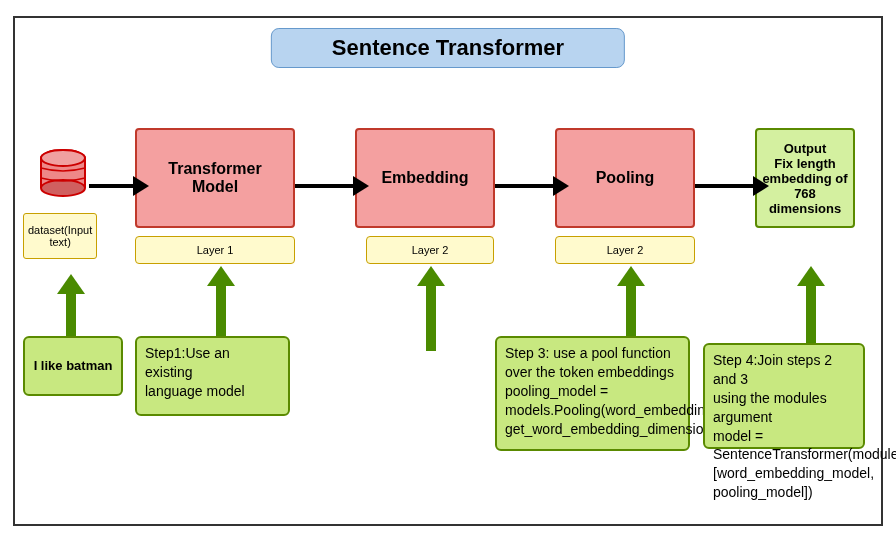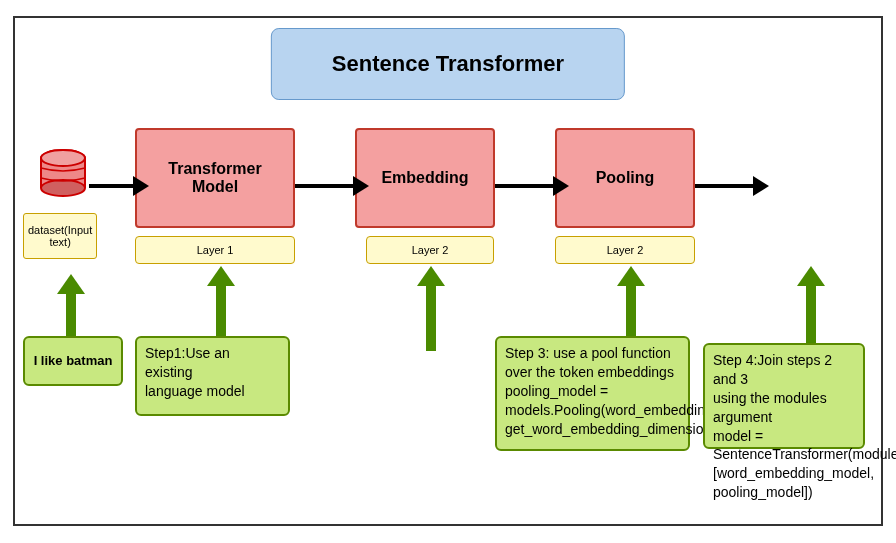--- a/index.html
+++ b/index.html
@@ -21,21 +21,21 @@
     }
     
     .title-bar {
       position: absolute;
       top: 10px;
       left: 50%;
       transform: translateX(-50%);
       background: #b8d4f0;
       border: 1.5px solid #6699cc;
       border-radius: 8px;
-      padding: 22px 60px;
+      padding: 6px 60px;
       font-size: 22px;
       font-weight: bold;
       color: #000;
       white-space: nowrap;
       z-index: 10;
     }
     
     .pink-box {
       position: absolute;
       background: #f4a0a0;
@@ -142,20 +142,21 @@
   </svg>
 
   <div class="dataset-label" style="left:8px; top:195px;">dataset(Input<br>text)</div>
 
   <div class="pink-box" style="left:120px; top:110px; width:160px; height:100px;">Transformer<br>Model</div>
 
   <div class="pink-box" style="left:340px; top:110px; width:140px; height:100px;">Embedding</div>
 
   <div class="pink-box" style="left:540px; top:110px; width:140px; height:100px;">Pooling</div>
 
+  <div class="green-output" style="left:740px; top:110px; width:100px; height:100px;">Output<br>Fix length<br>embedding of<br>768 dimensions</div>
 
   <div style="position:absolute; left:74px; top:158px; display:flex; align-items:center;">
     <div style="width:44px; height:4px; background:#000;"></div>
     <div style="width:0;height:0;border-top:10px solid transparent;border-bottom:10px solid transparent;border-left:16px solid #000;"></div>
   </div>
 
   <div style="position:absolute; left:280px; top:158px; display:flex; align-items:center;">
     <div style="width:58px; height:4px; background:#000;"></div>
     <div style="width:0;height:0;border-top:10px solid transparent;border-bottom:10px solid transparent;border-left:16px solid #000;"></div>
   </div>
@@ -192,21 +193,21 @@
   <div class="green-up-arrow" style="left:602px; top:248px;">
     <div class="arrow-head"></div>
     <div class="arrow-shaft" style="height:65px;"></div>
   </div>
 
   <div class="green-up-arrow" style="left:782px; top:248px;">
     <div class="arrow-head"></div>
     <div class="arrow-shaft" style="height:65px;"></div>
   </div>
 
-  <div class="green-box" style="left:8px; top:318px; width:100px; height:50px; display:flex; align-items:center; justify-content:center; font-weight:bold; font-size:13px;">I like batman</div>
+  <div class="green-box" style="left:8px; top:318px; width:100px; height:60px; display:flex; align-items:center; justify-content:center; font-weight:bold; font-size:13px;">I like batman</div>
 
   <div class="green-box" style="left:120px; top:318px; width:155px; height:80px;">Step1:Use an existing<br>language model</div>
 
 
   <div class="green-box" style="left:480px; top:318px; width:195px; height:115px;">Step 3: use a pool function<br>over the token embeddings<br>pooling_model =<br>models.Pooling(word_embedding_model.<br>get_word_embedding_dimension())</div>
 
   <div class="green-box" style="left:688px; top:325px; width:162px; height:106px;">Step 4:Join steps 2 and 3<br>using the modules argument<br>model =<br>SentenceTransformer(modules=<br>[word_embedding_model,<br>pooling_model])</div>
 
 </div>
 

